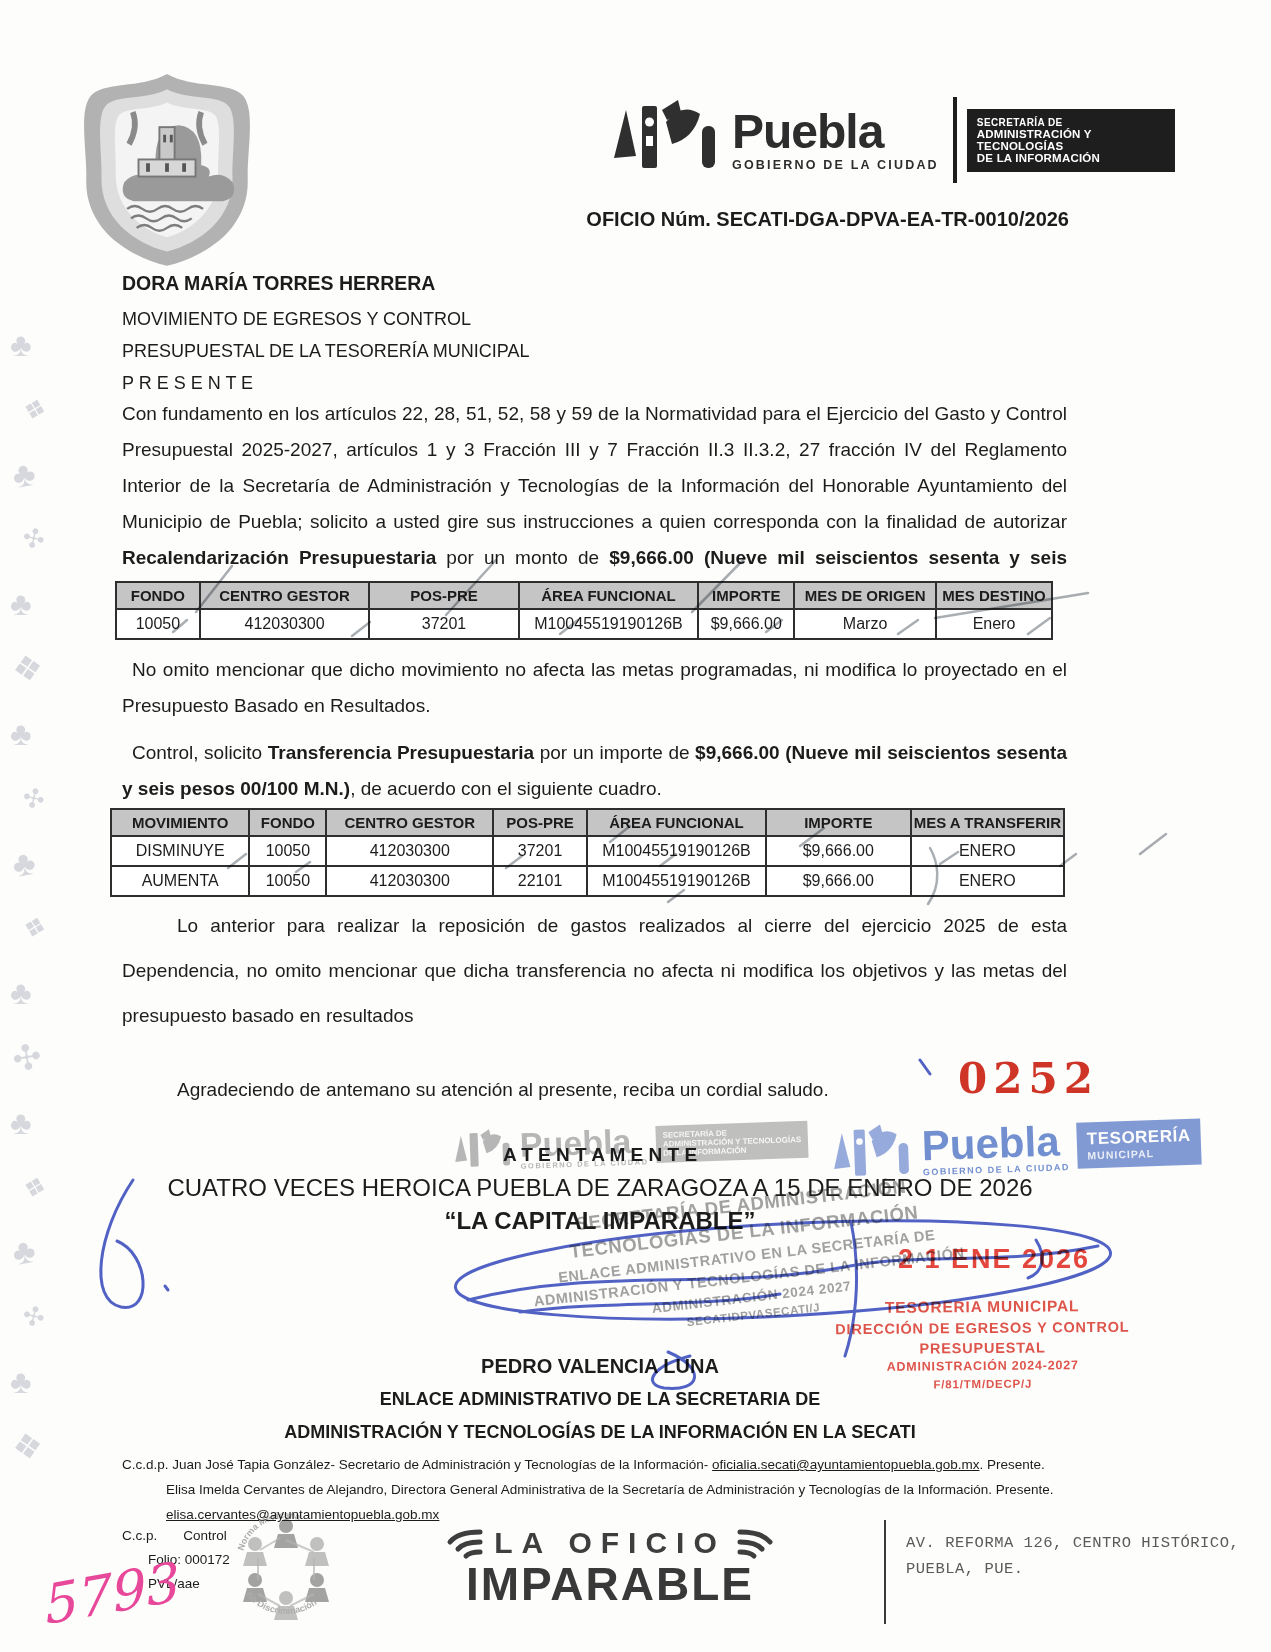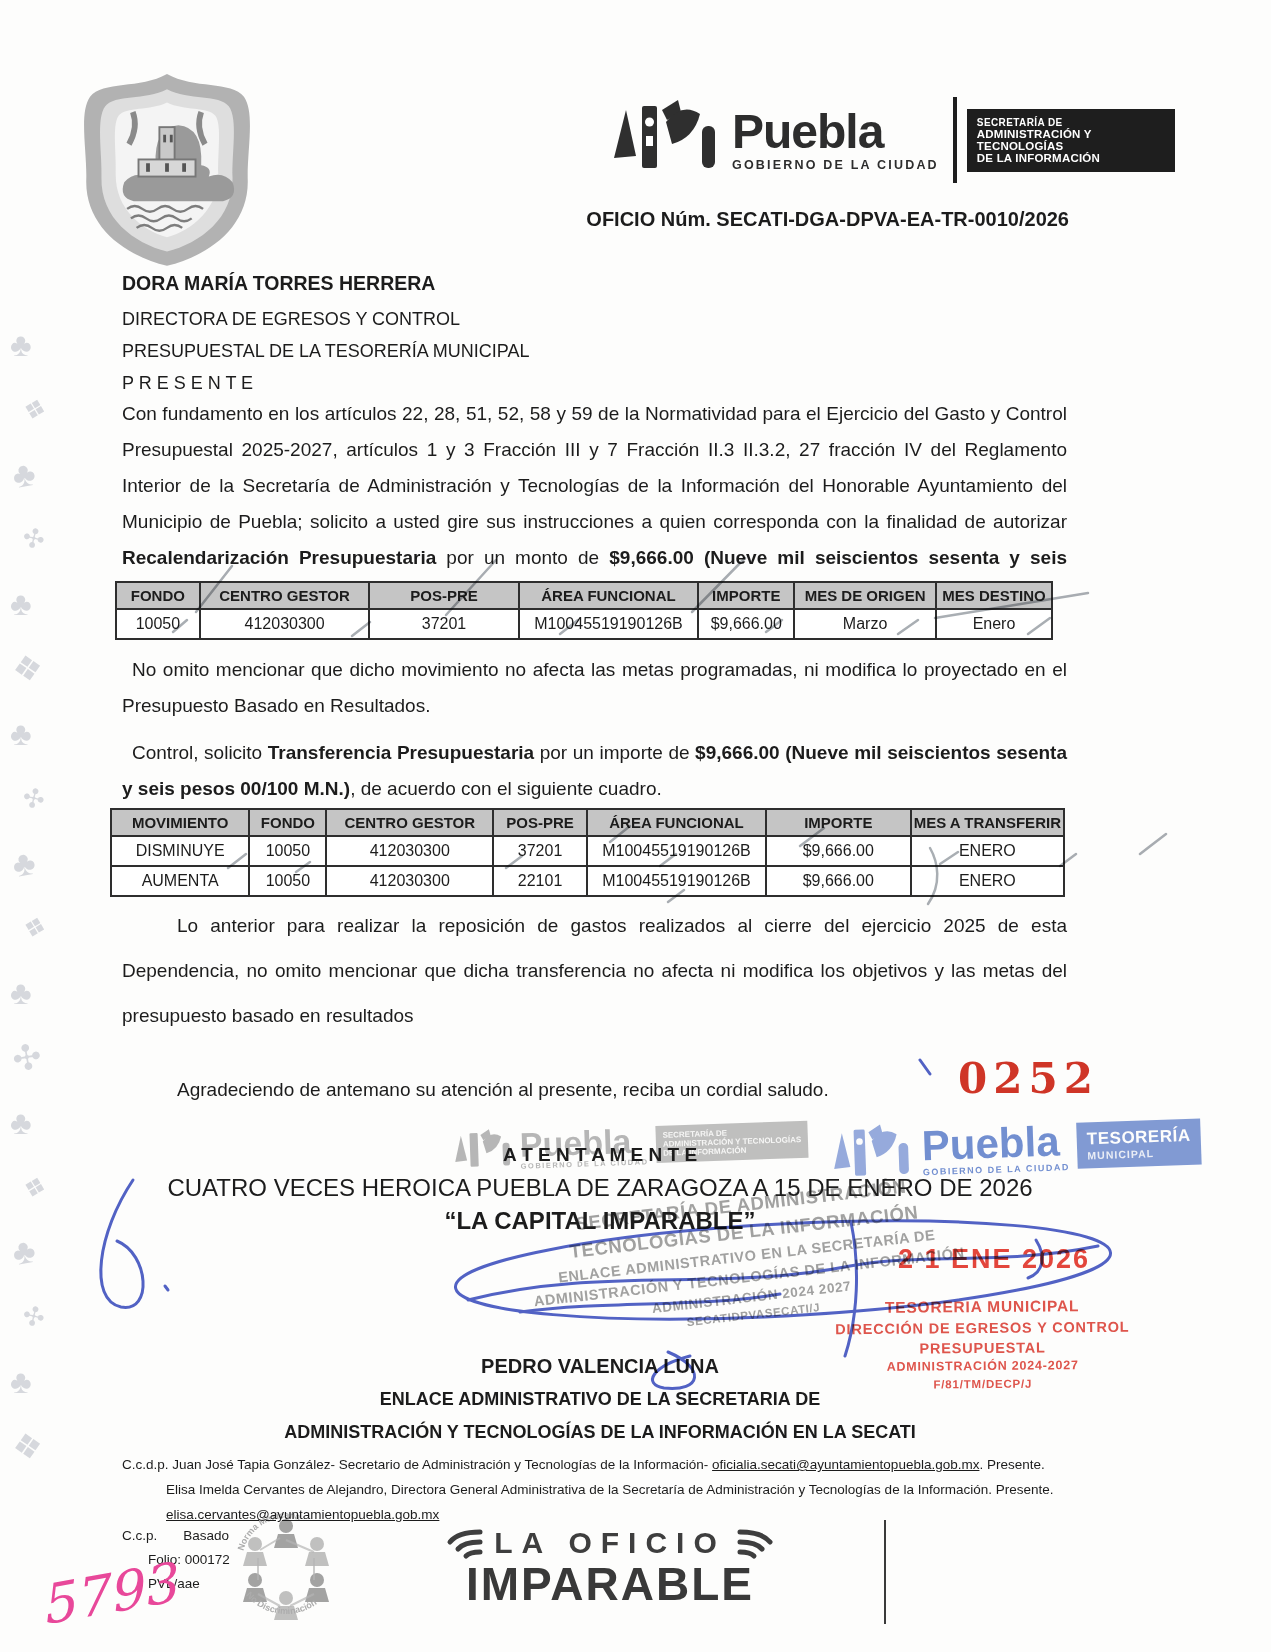--- a/index.html
+++ b/index.html
@@ -172,21 +172,21 @@
       <div class="l1">SECRETARÍA DE</div>
       <div class="l2">ADMINISTRACIÓN Y TECNOLOGÍAS</div>
       <div class="l3">DE LA INFORMACIÓN</div>
     </span>
   </div>
 
   <div class="abs oficio">OFICIO Núm. SECATI-DGA-DPVA-EA-TR-0010/2026</div>
 
   <div class="abs addressee">
     <div class="name">DORA MARÍA TORRES HERRERA</div>
-    <div class="rl">DIRECTORA DE EGRESOS Y CONTROL</div>
+    <div class="rl">MOVIMIENTO DE EGRESOS Y CONTROL</div>
     <div class="rl">PRESUPUESTAL DE LA TESORERÍA MUNICIPAL</div>
     <div class="rl">P R E S E N T E</div>
   </div>
 
   <div class="abs para p1"><span>Con fundamento en los artículos 22, 28, 51, 52, 58 y 59 de la Normatividad para el Ejercicio del Gasto y Control Presupuestal 2025-2027, artículos 1 y 3 Fracción III y 7 Fracción II.3 II.3.2, 27 fracción IV del Reglamento Interior de la Secretaría de Administración y Tecnologías de la Información del Honorable Ayuntamiento del Municipio de Puebla; solicito a usted gire sus instrucciones a quien corresponda con la finalidad de autorizar </span><b>Recalendarización Presupuestaria</b><span> por un monto de </span><b>$9,666.00 (Nueve mil seiscientos sesenta y seis pesos 00/100 M.N.)</b><span>, de acuerdo a lo siguiente:</span></div>
 
   <table class="doc-table t1">
     <colgroup>
         <col style="width:84px">
         <col style="width:170px">
@@ -343,21 +343,21 @@
 
   <div class="abs cc-block">
     <div><span>C.c.d.p.</span><span> Juan José Tapia González- Secretario de Administración y Tecnologías de la Información- </span><span class="cc-link">oficialia.secati@ayuntamientopuebla.gob.mx</span><span>. Presente.</span></div>
     <div class="indent">Elisa Imelda Cervantes de Alejandro, Directora General Administrativa de la Secretaría de Administración y Tecnologías de la Información. Presente.</div>
     <div class="indent"><span class="cc-link">elisa.cervantes@ayuntamientopuebla.gob.mx</span></div>
   </div>
 
   <div class="abs ccp-block">
     <div class="ccp-row">
         <span>C.c.p.</span>
-        <span>Basado</span>
+        <span>Control</span>
       </div>
     <div class="ccp-sub">Folio: 000172</div>
     <div class="ccp-sub">PVL/aae</div>
   </div>
 
   <div class="abs norma-stamp stamp">
     <svg width="132" height="132" viewBox="0 0 132 132">
       <defs>
         <path id="arcTop" d="M22 66 A44 44 0 0 1 110 66"></path>
         <path id="arcBot" d="M14 66 A52 52 0 0 0 118 66"></path>
@@ -408,20 +408,24 @@
           <path d="M4 6 Q26 6 34 16"></path>
             <path d="M4 16 Q20 16 26 23"></path>
             <path d="M4 26 Q14 26 18 30"></path>
         </g>
       </svg>
     </div>
     <div class="capital-bottom">IMPARABLE</div>
   </div>
 
   <div class="abs v-divider"></div>
+  <div class="abs address">
+    <div>AV. REFORMA 126, CENTRO HISTÓRICO,</div>
+    <div>PUEBLA, PUE.</div>
+  </div>
 
   <div class="abs handwritten">5793</div>
 
   <svg class="abs pen-overlay" width="1271" height="1652" viewBox="0 0 1271 1652">
 
     <g stroke="#9aa0a6" stroke-width="2.5" fill="none" stroke-linecap="round" opacity=".85">
       <path d="M196 612 L232 566"></path>
         <path d="M446 615 L496 560"></path>
         <path d="M692 612 L745 558"></path>
       <path d="M935 618 L1088 593"></path>

